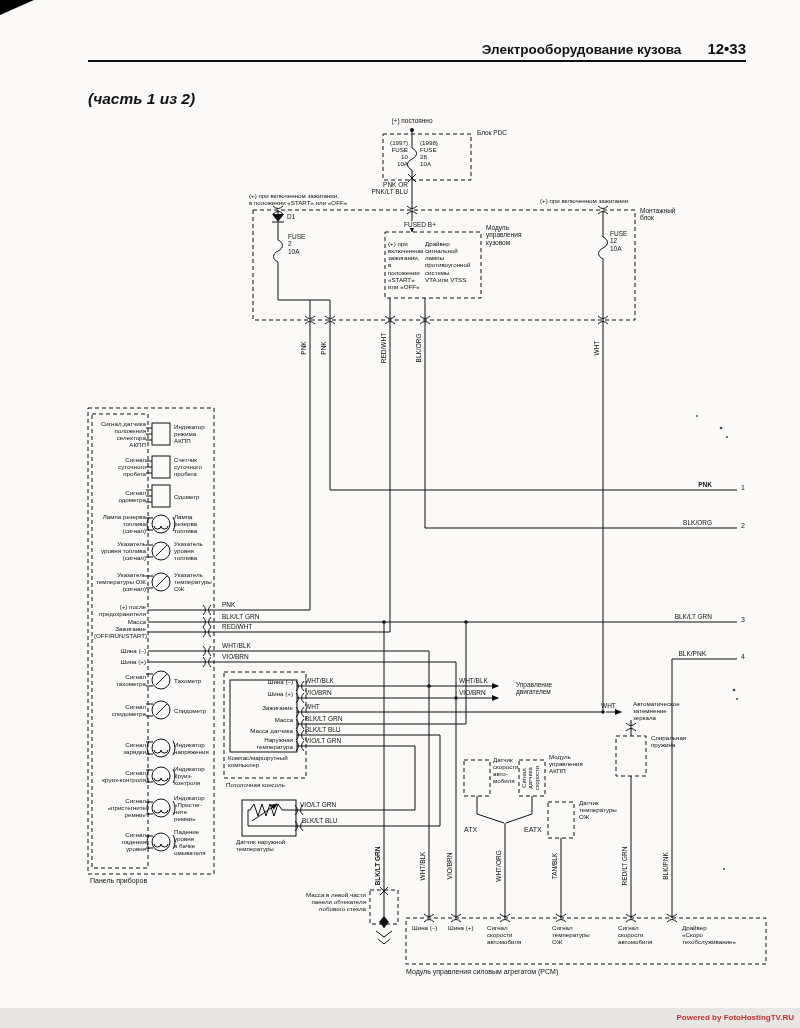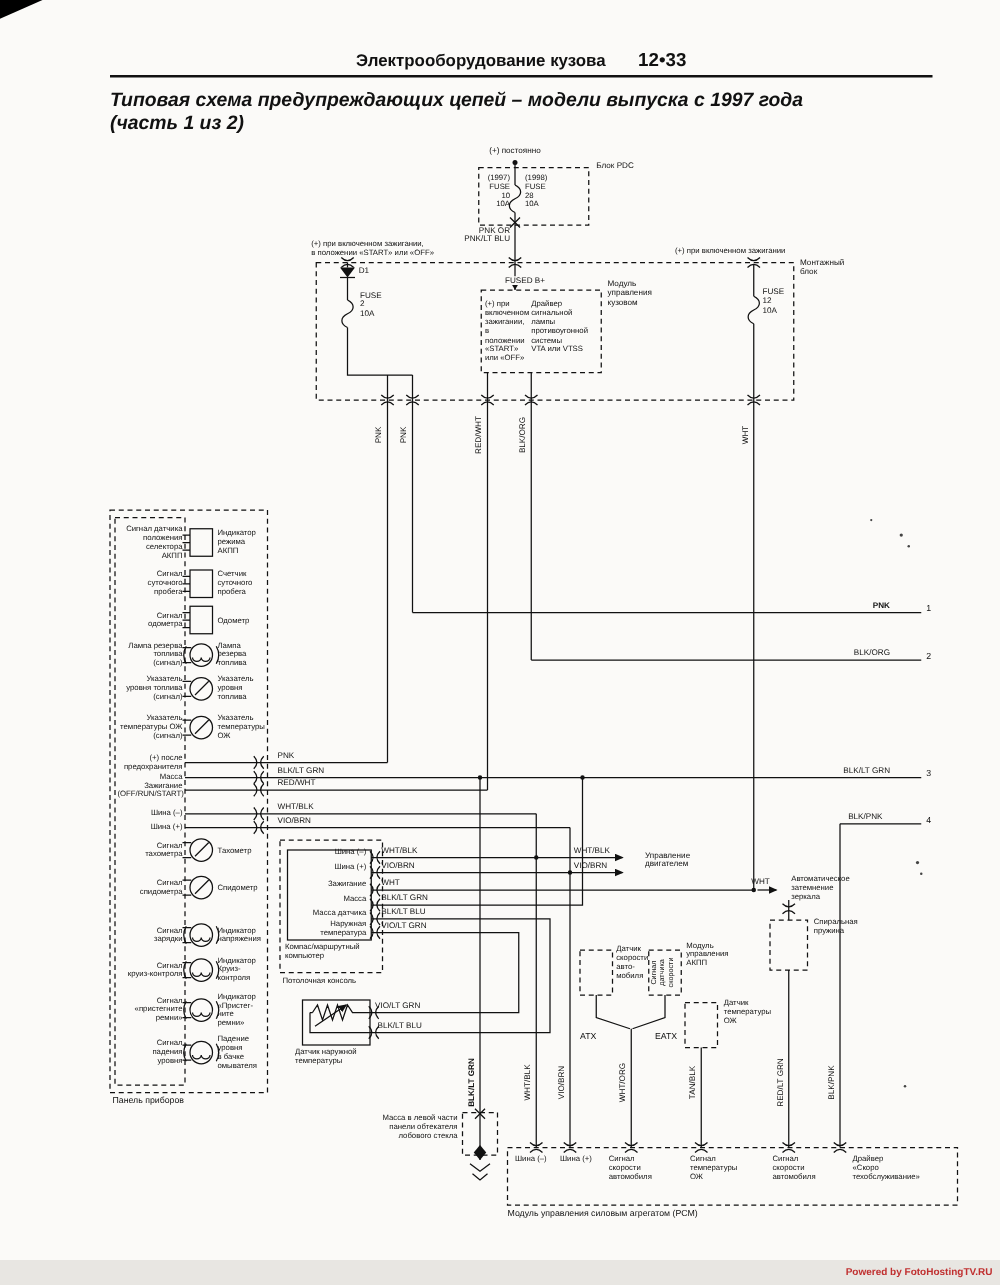--- a/index.html
+++ b/index.html
@@ -5,21 +5,21 @@
   html,body{margin:0;padding:0;}
   .page{position:relative;width:800px;height:1028px;background:#fbfaf8;font-family:"Liberation Sans",sans-serif;color:#111;overflow:hidden;}
   .lbl{position:absolute;font-size:6.5px;line-height:1.15;white-space:pre-line;color:#111;}
   .f62{font-size:6.2px;}
   .f7{font-size:7px;}
   .ra{text-align:right;}
   .ctr{text-align:center;}
   .b{font-weight:bold;}
   .vlbl{position:absolute;width:62px;height:10px;line-height:10px;font-size:6.5px;text-align:center;transform:rotate(-90deg);transform-origin:center;white-space:nowrap;}
   .vlbl-sm{position:absolute;width:40px;height:22px;font-size:5.8px;line-height:1.1;text-align:center;transform:rotate(-90deg);transform-origin:center;white-space:pre-line;}
-  .header{position:absolute;left:88px;right:54px;top:40px;text-align:center;}
+  .header{position:absolute;left:88px;right:54px;top:40px;text-align:right;}
   .header .ht{font-size:13.5px;font-weight:bold;}
   .header .pn{font-size:15px;font-weight:bold;margin-left:26px;}
   .rule{position:absolute;left:88px;width:658px;top:60px;height:2px;background:#111;}
   .title{position:absolute;left:88px;font-size:15.5px;font-weight:bold;font-style:italic;white-space:nowrap;}
   svg.wires{position:absolute;left:0;top:0;}
   .band{position:absolute;left:0;right:0;top:1008px;height:20px;background:#e8e6e2;}
   .wedge{position:absolute;left:0;top:0;width:0;height:0;border-top:15px solid #000;border-right:34px solid transparent;}
   .wm{position:absolute;right:6px;top:1013px;font-size:8px;font-weight:bold;color:#c03030;}
   .whitebg{background:#fbfaf8;}
 </style>
@@ -28,21 +28,20 @@
 
 <div class="page">
 
   <div class="wedge"></div>
   <div class="band"></div>
 
   <div class="header">
     <span class="ht">Электрооборудование кузова</span><span class="pn">12•33</span>
   </div>
   <div class="rule"></div>
-  <div class="title" style="top:72px;">Типовая схема предупреждающих цепей – модели выпуска с 1997 года</div>
   <div class="title" style="top:90px;font-style:italic;">(часть 1 из 2)</div>
 
   <svg class="wires" width="800" height="1028" viewBox="0 0 800 1028">
     <defs>
       <marker id="ah" markerWidth="8" markerHeight="8" refX="6" refY="3" orient="auto">
           <path d="M0 0 L7 3 L0 6 Z" fill="#111"></path>
         </marker>
       <g id="connH">
           <path d="M-4 -5 Q1 0 -4 5 M4 -5 Q-1 0 4 5" fill="none" stroke="#111"></path>
         </g>

